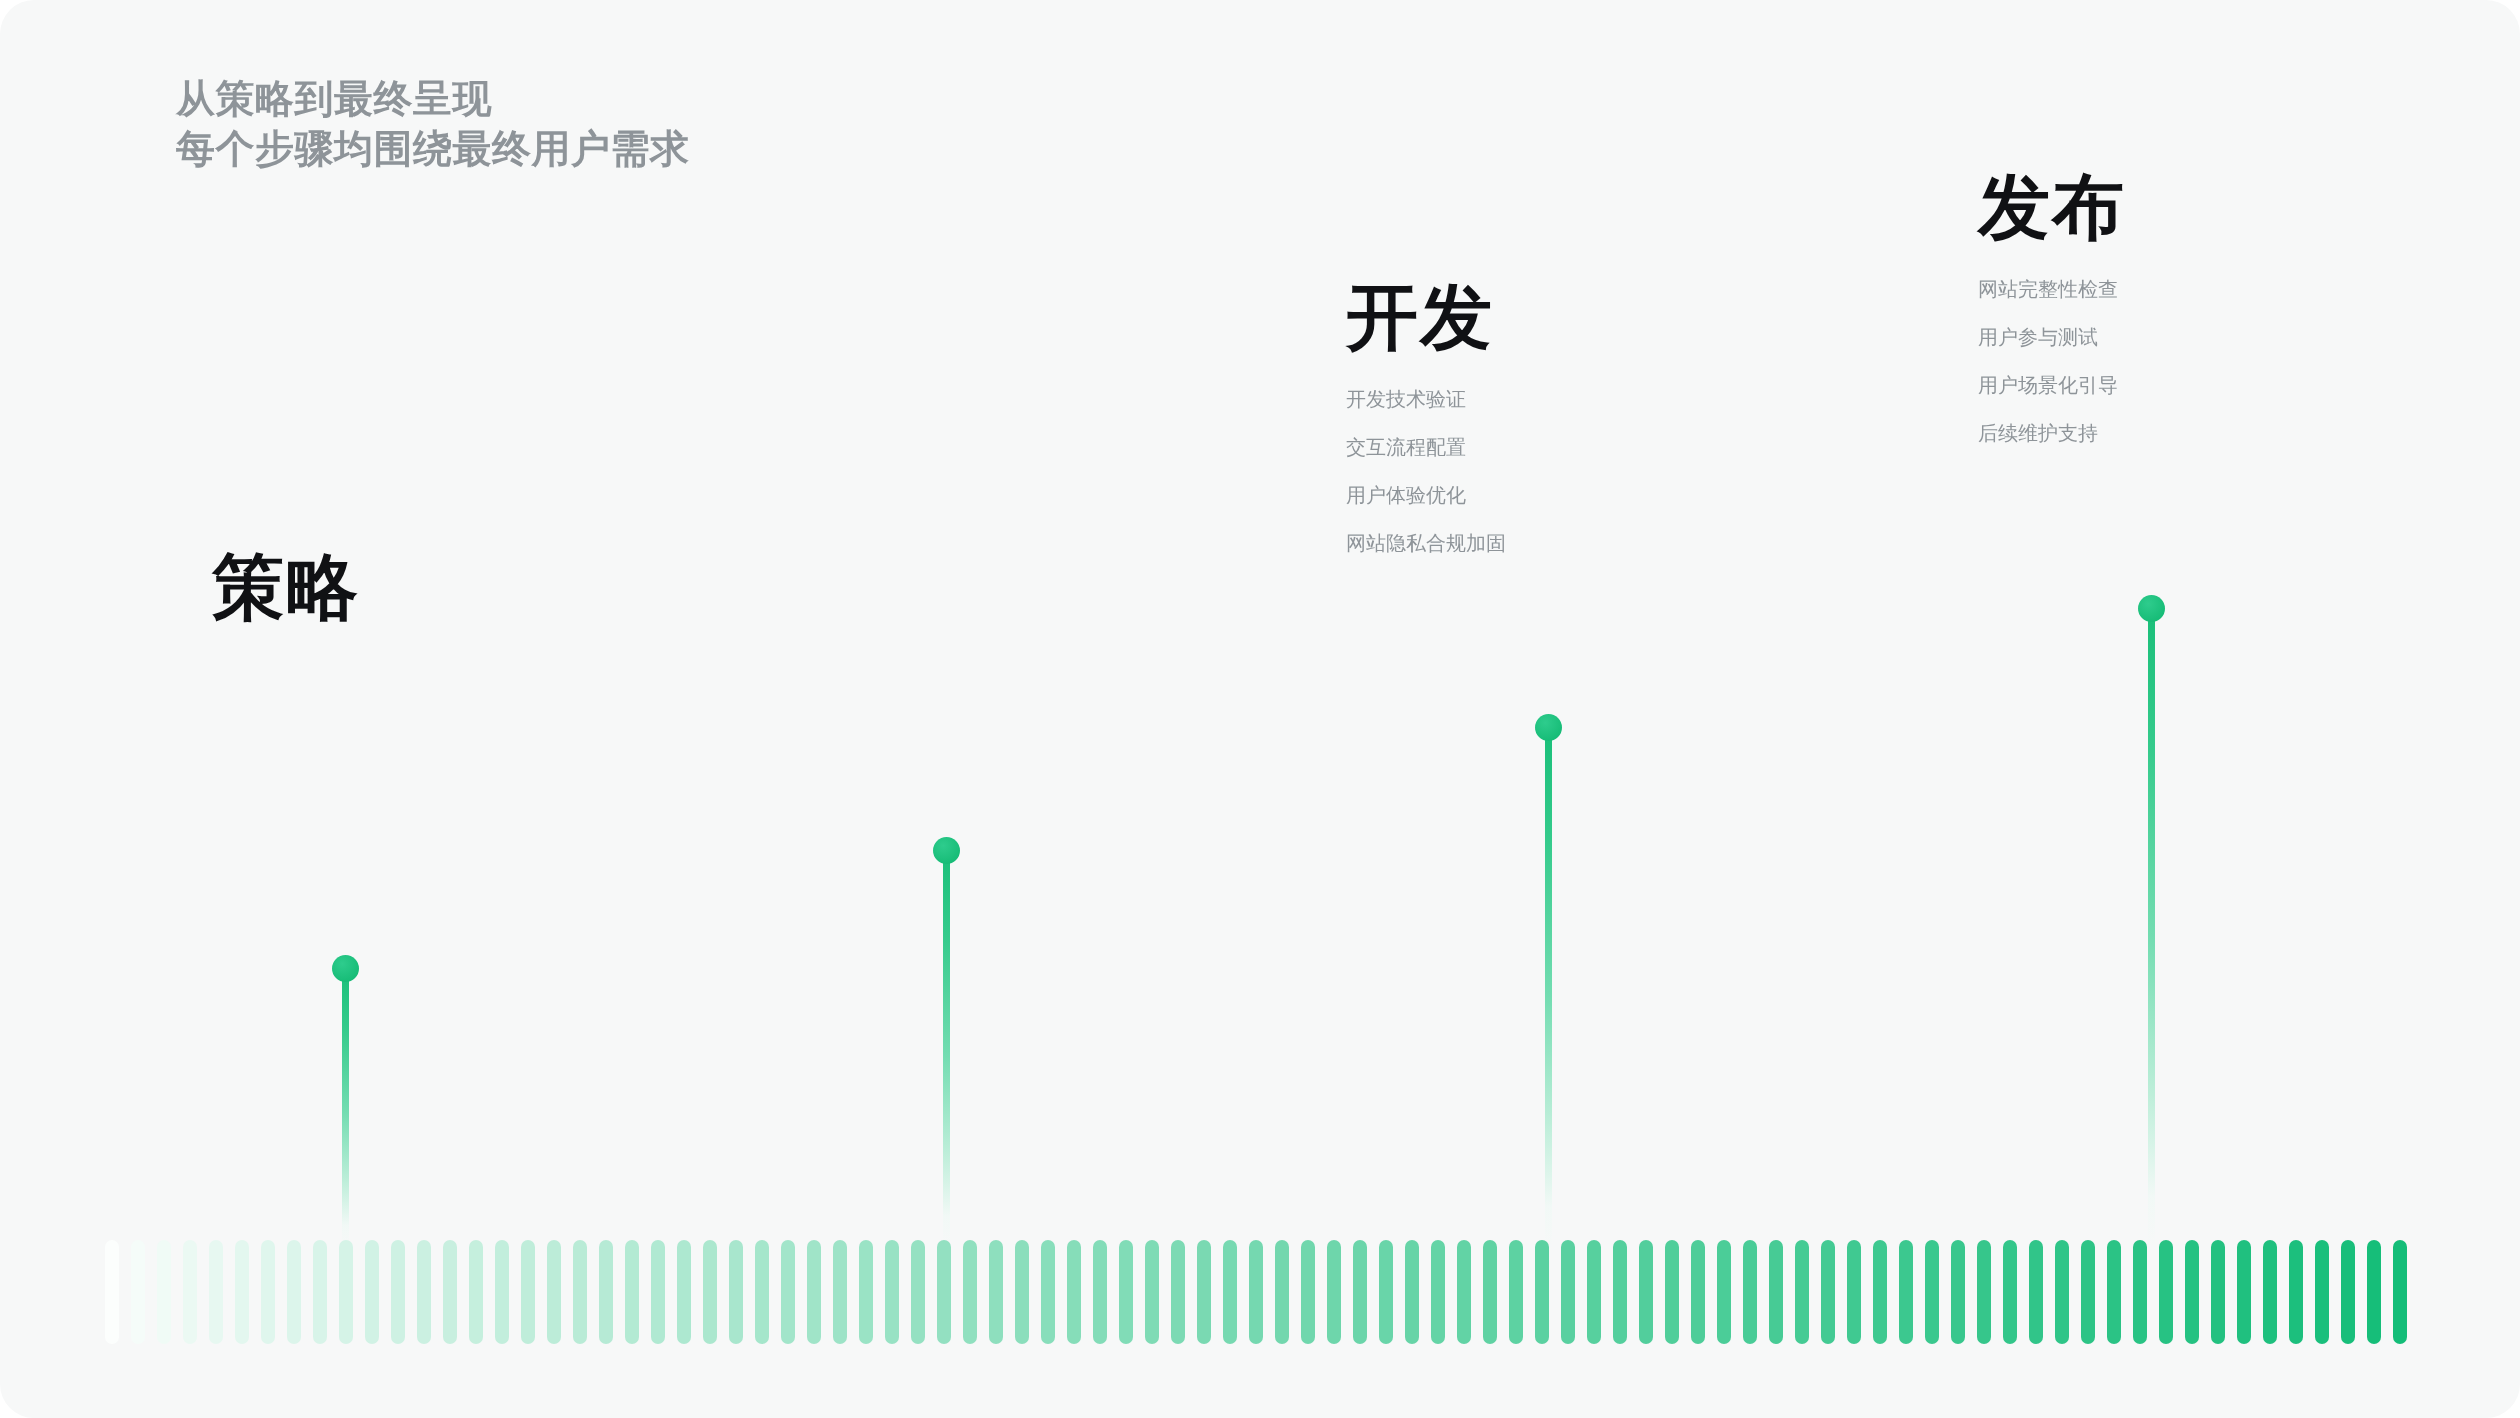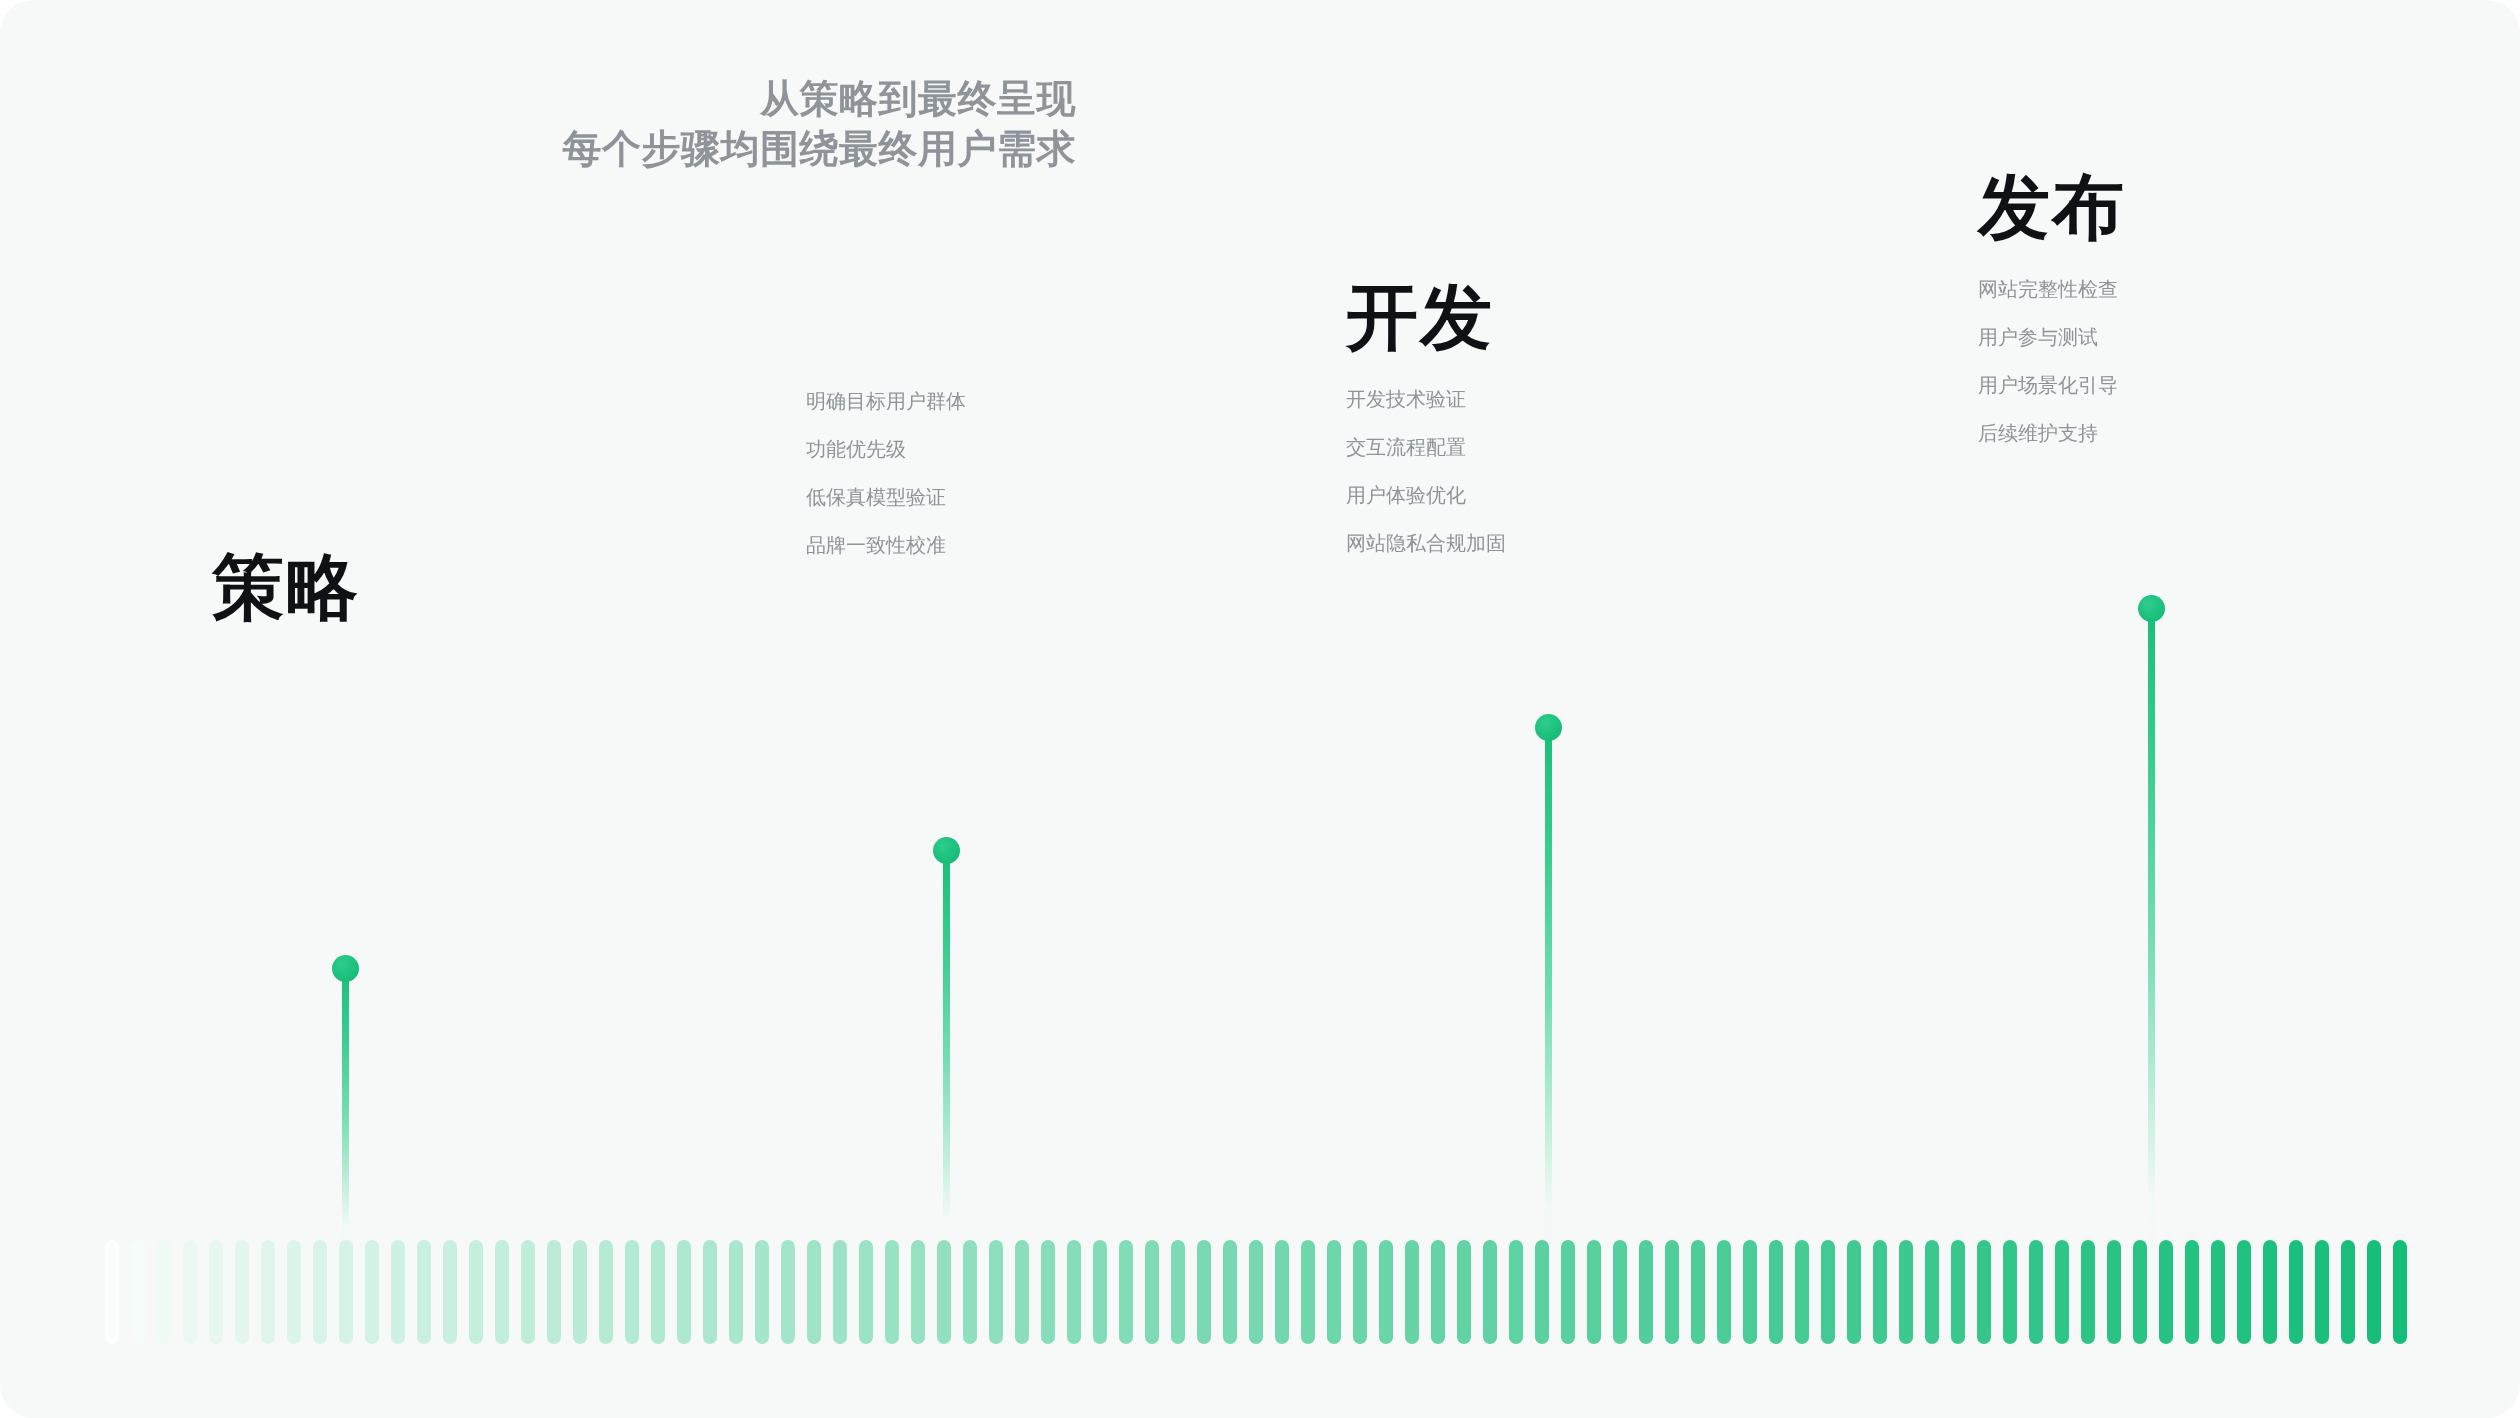--- a/index.html
+++ b/index.html
@@ -30,21 +30,20 @@
     top: 74px;
     width: 900px;
   }
   .head-line {
     font-size: 39px;
     font-weight: 700;
     color: #8e9499;
     line-height: 1.28;
     letter-spacing: 0.5px;
     white-space: nowrap;
-    text-align: right;
   }
 
   
   .milestone {
     position: absolute;
   }
   .ms-title {
     font-size: 72px;
     font-weight: 700;
     color: #101114;
@@ -112,26 +111,20 @@
   <div id="header">
     <div class="head-line">从策略到最终呈现</div>
     <div class="head-line">每个步骤均围绕最终用户需求</div>
   </div>
 
   <div id="milestones-layer">
       <div class="milestone" style="left: 212px; top: 551px;">
         <div class="ms-title">策略</div>
       </div>
       <div class="milestone" style="left: 806px; top: 391px;">
-        <ul class="ms-list">
-          <li class="ms-item">明确目标用户群体</li>
-          <li class="ms-item">功能优先级</li>
-          <li class="ms-item">低保真模型验证</li>
-          <li class="ms-item">品牌一致性校准</li>
-        </ul>
       </div>
       <div class="milestone" style="left: 1346px; top: 281px;">
         <div class="ms-title">开发</div>
         <ul class="ms-list">
           <li class="ms-item">开发技术验证</li>
           <li class="ms-item">交互流程配置</li>
           <li class="ms-item">用户体验优化</li>
           <li class="ms-item">网站隐私合规加固</li>
         </ul>
       </div>

